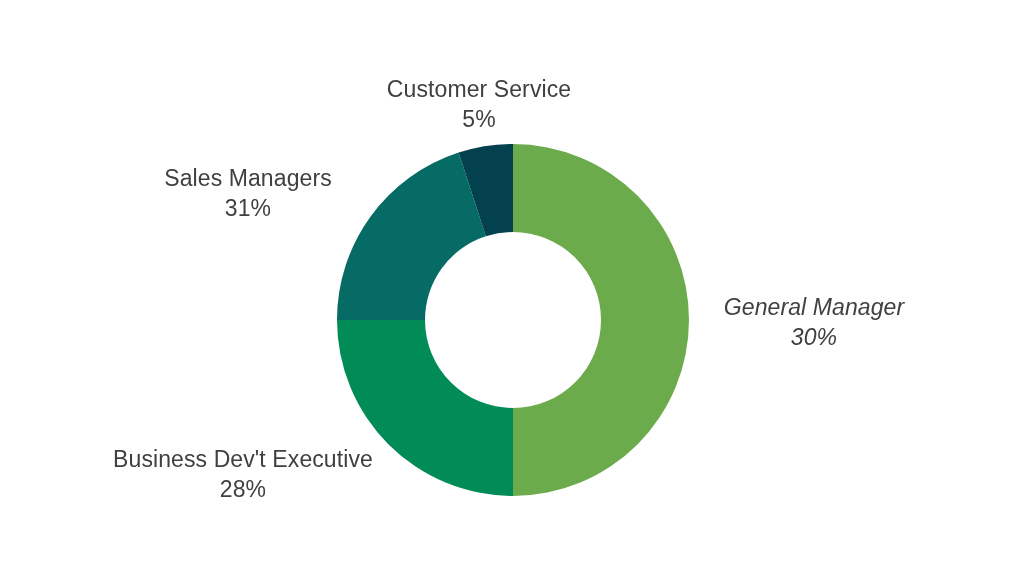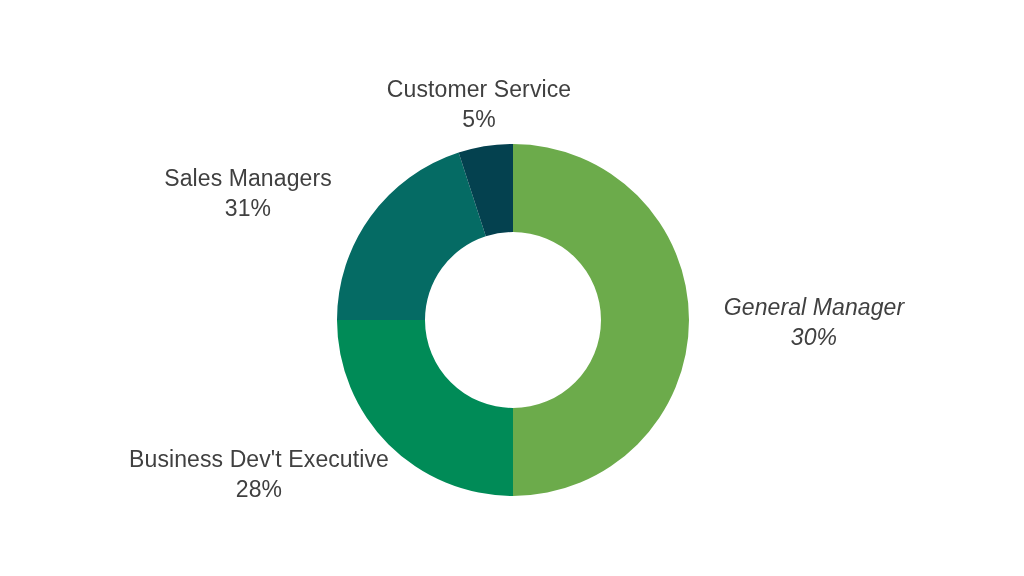--- a/index.html
+++ b/index.html
@@ -43,21 +43,21 @@
   }
   .data-label .label-name,
   .data-label .label-value {
     display: block;
   }
 
   
   #label-customer-service { left: 479px; top: 74px; }
   #label-sales-managers   { left: 248px; top: 163px; }
   #label-general-manager  { left: 814px; top: 292px; font-style: italic; }
-  #label-business-dev     { left: 243px; top: 444px; margin-left: 16px; }
+  #label-business-dev     { left: 243px; top: 444px; }
 </style>
 </head>
 <body>
 
 <div id="canvas">
 
   <svg id="donut-svg" viewBox="0 0 1024 576">
     <g id="slice-group">
         <path d="M 513.000 144.000 A 176 176 0 0 1 513.000 496.000 L 513.000 408.000 A 88 88 0 0 0 513.000 232.000 Z" fill="#6CAB4B" class="slice-path"></path>
         <path d="M 513.000 496.000 A 176 176 0 0 1 337.000 320.000 L 425.000 320.000 A 88 88 0 0 0 513.000 408.000 Z" fill="#008B57" class="slice-path"></path>

